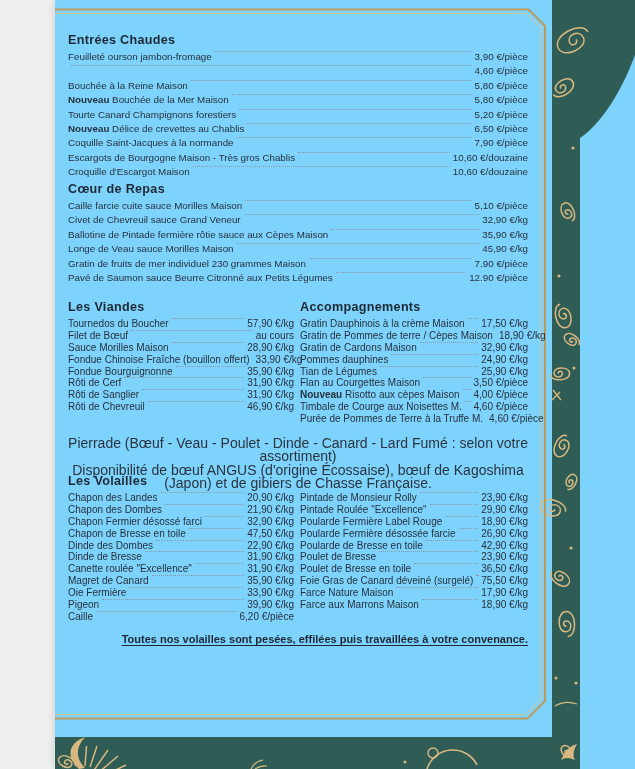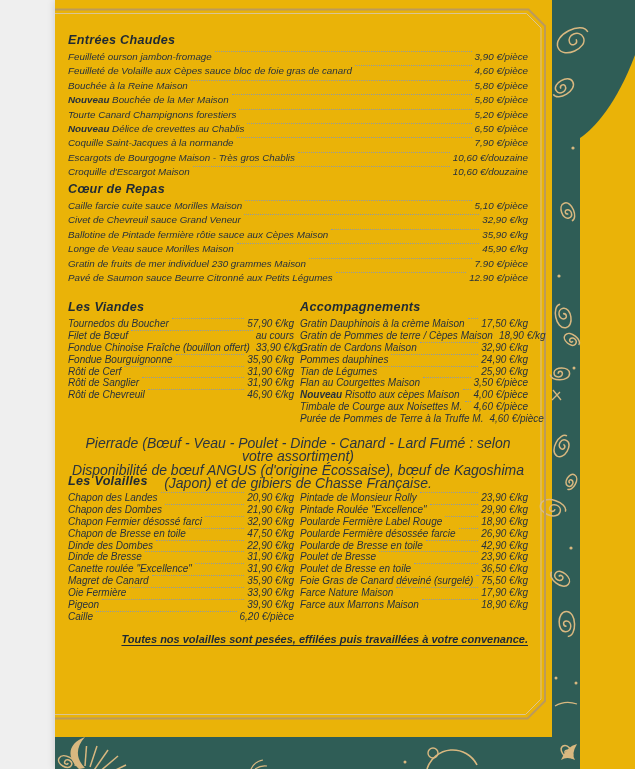--- a/index.html
+++ b/index.html
@@ -3,21 +3,21 @@
 <meta charset="utf-8">
 <style>
   html,body{margin:0;padding:0}
   body{
     width:635px;height:769px;position:relative;overflow:hidden;
     background:#efefef;
     font-family:"Liberation Sans",sans-serif;
   }
   .page{
     position:absolute;left:55px;top:0;width:580px;height:769px;
-    background:#eab308;box-shadow:0 0 8px rgba(0,0,0,.16);font-style:italic;
+    background:#7dd3fc;box-shadow:0 0 8px rgba(0,0,0,.16);
   }
   svg.decor{position:absolute;left:0;top:0;z-index:1}
   .content{position:absolute;left:13px;top:0;width:460px;z-index:2;color:#27313d}
   .sec{position:absolute;left:0;width:460px}
   .stitle{font-weight:bold;font-size:12.6px;letter-spacing:.3px;color:#1e2935;margin-bottom:4px;white-space:nowrap}
   .mrow{display:flex;align-items:flex-start}
   .rows-wide .mrow{height:14.4px;font-size:9.8px}
   .rows-col  .mrow{height:11.9px;font-size:10px}
   .mname{white-space:nowrap}
   .mname b{font-weight:bold}
@@ -97,21 +97,20 @@
 
     <div class="sec rows-wide" style="top:33px">
       <div class="stitle">Entrées Chaudes</div>
       <div id="rows-entrees">
           <div class="mrow">
             <span class="mname">Feuilleté ourson jambon-fromage</span>
             <span class="leader"></span>
             <span class="mprice">3,90 €/pièce</span>
           </div>
           <div class="mrow">
-            <span class="mname">Feuilleté de Volaille aux Cèpes sauce bloc de foie gras de canard</span>
             <span class="leader"></span>
             <span class="mprice">4,60 €/pièce</span>
           </div>
           <div class="mrow">
             <span class="mname">Bouchée à la Reine Maison</span>
             <span class="leader"></span>
             <span class="mprice">5,80 €/pièce</span>
           </div>
           <div class="mrow">
             <span class="mname"><b>Nouveau </b>Bouchée de la Mer Maison</span>
@@ -190,20 +189,25 @@
               <span class="mname">Tournedos du Boucher</span>
               <span class="leader"></span>
               <span class="mprice">57,90 €/kg</span>
             </div>
             <div class="mrow">
               <span class="mname">Filet de Bœuf</span>
               <span class="leader"></span>
               <span class="mprice">au cours</span>
             </div>
             <div class="mrow">
+              <span class="mname">Sauce Morilles Maison</span>
+              <span class="leader"></span>
+              <span class="mprice">28,90 €/kg</span>
+            </div>
+            <div class="mrow">
               <span class="mname">Fondue Chinoise Fraîche (bouillon offert)</span>
               <span class="leader"></span>
               <span class="mprice">33,90 €/kg</span>
             </div>
             <div class="mrow">
               <span class="mname">Fondue Bourguignonne</span>
               <span class="leader"></span>
               <span class="mprice">35,90 €/kg</span>
             </div>
             <div class="mrow">

